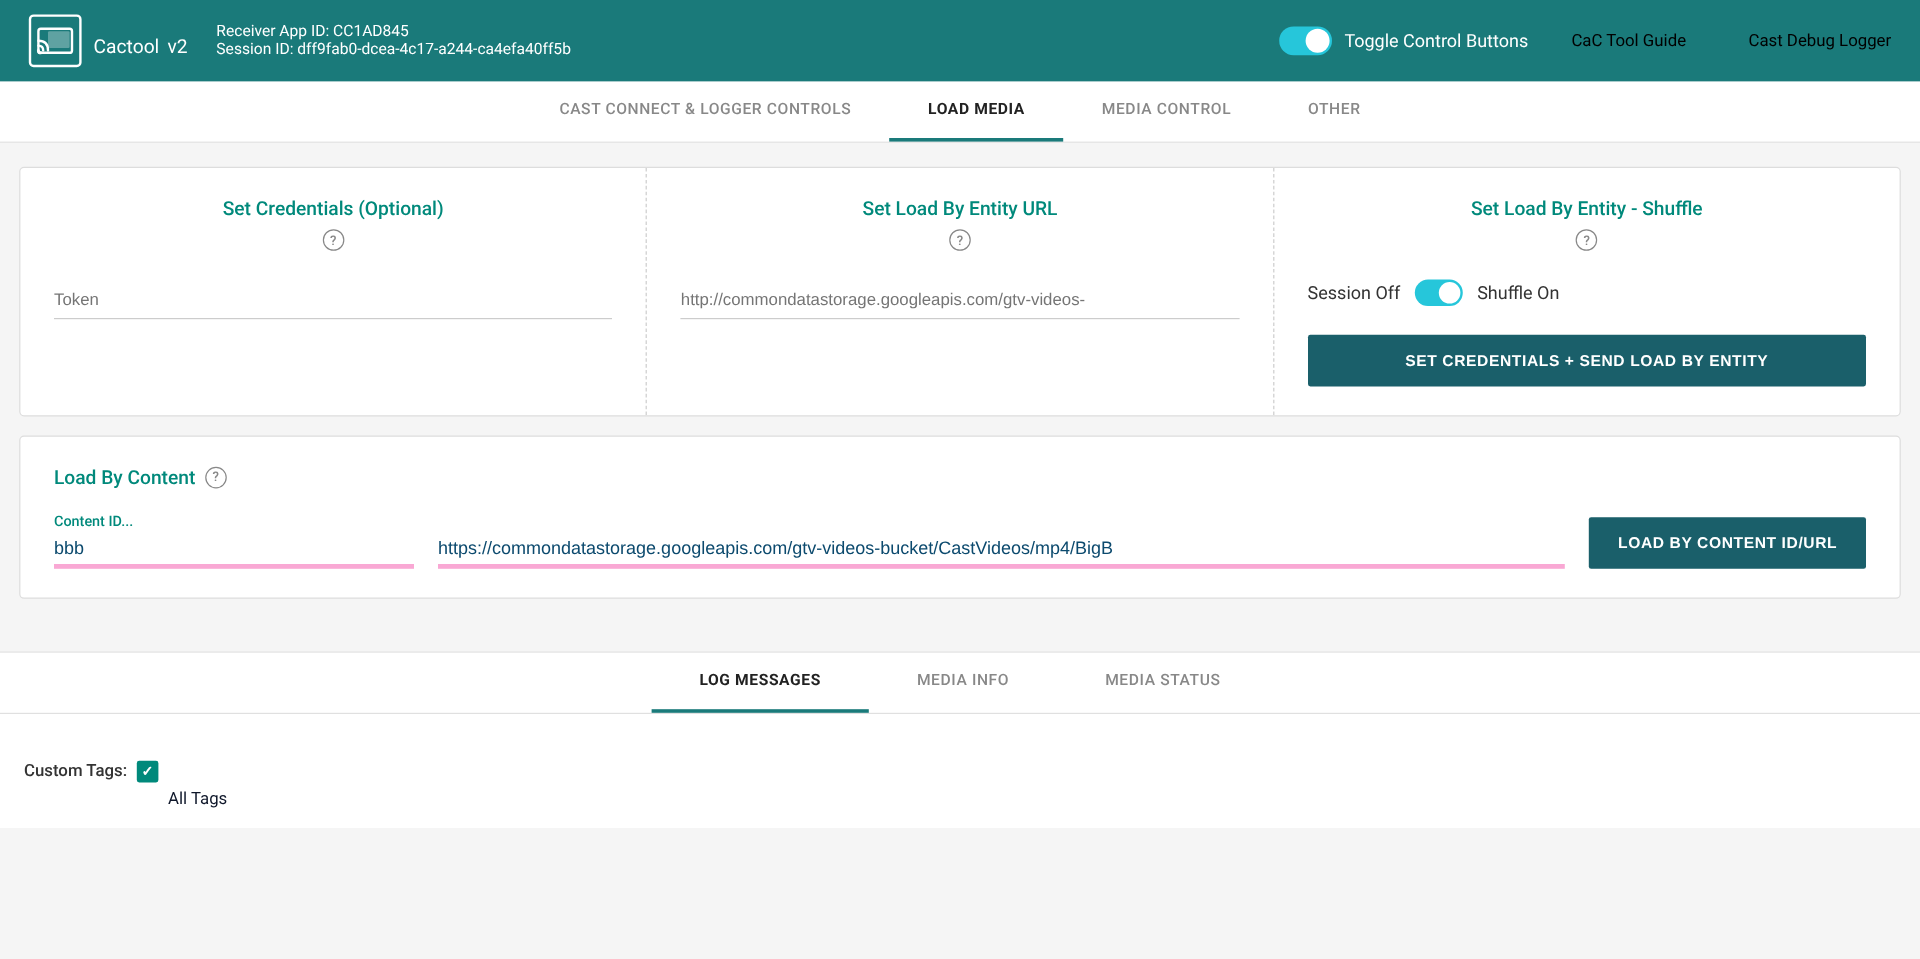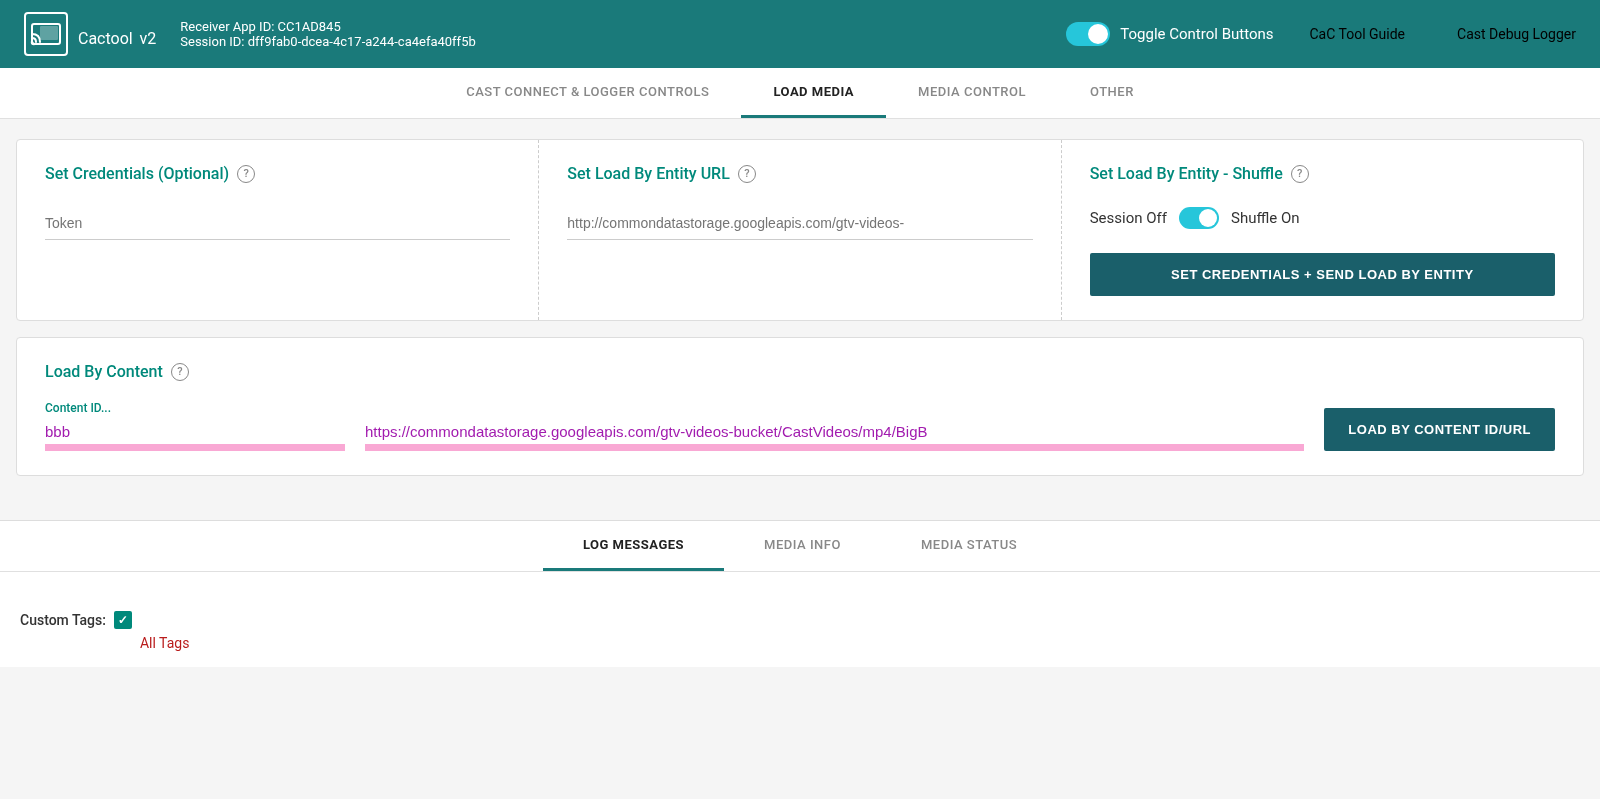--- a/index.html
+++ b/index.html
@@ -137,20 +137,21 @@
       border-right: none;
     }
     .card-title {
       color: #00897b;
       font-size: 16px;
       font-weight: 500;
       display: flex;
       align-items: center;
       gap: 8px;
       margin-bottom: 24px;
+      flex-direction: column;
     }
     .help-icon {
       width: 18px;
       height: 18px;
       border: 1.5px solid #888;
       border-radius: 50%;
       display: inline-flex;
       align-items: center;
       justify-content: center;
       font-size: 11px;
@@ -243,24 +244,24 @@
     .content-field.url-field {
       flex: 1;
     }
     .field-label {
       color: #00897b;
       font-size: 12px;
       font-weight: 500;
     }
     .field-input {
       border: none;
-      border-bottom: 7px solid #f9a8d4;
+      border-bottom: 4px solid #f9a8d4;
       padding: 4px 0;
       font-size: 15px;
-      color: #a21caf;
+      color: #0c4a6e;
       outline: none;
       background: transparent;
       width: 100%;
     }
     .btn-load {
       background: #1a5f6a;
       color: white;
       border: none;
       padding: 14px 24px;
       font-size: 13px;
@@ -332,21 +333,21 @@
       flex-shrink: 0;
     }
     .checkbox-teal::after {
       content: '✓';
       color: white;
       font-size: 12px;
       font-weight: bold;
     }
     .all-tags-label {
       font-size: 14px;
-      color: #b91c1c;
+      color: #0f172a;
       margin-top: 47px;
     }
   </style>
 </head>
 <body>
 
 <header class="header">
   <div class="header-logo">
     <div class="cast-icon">
       <svg viewBox="0 0 32 32" fill="none" xmlns="http://www.w3.org/2000/svg">

